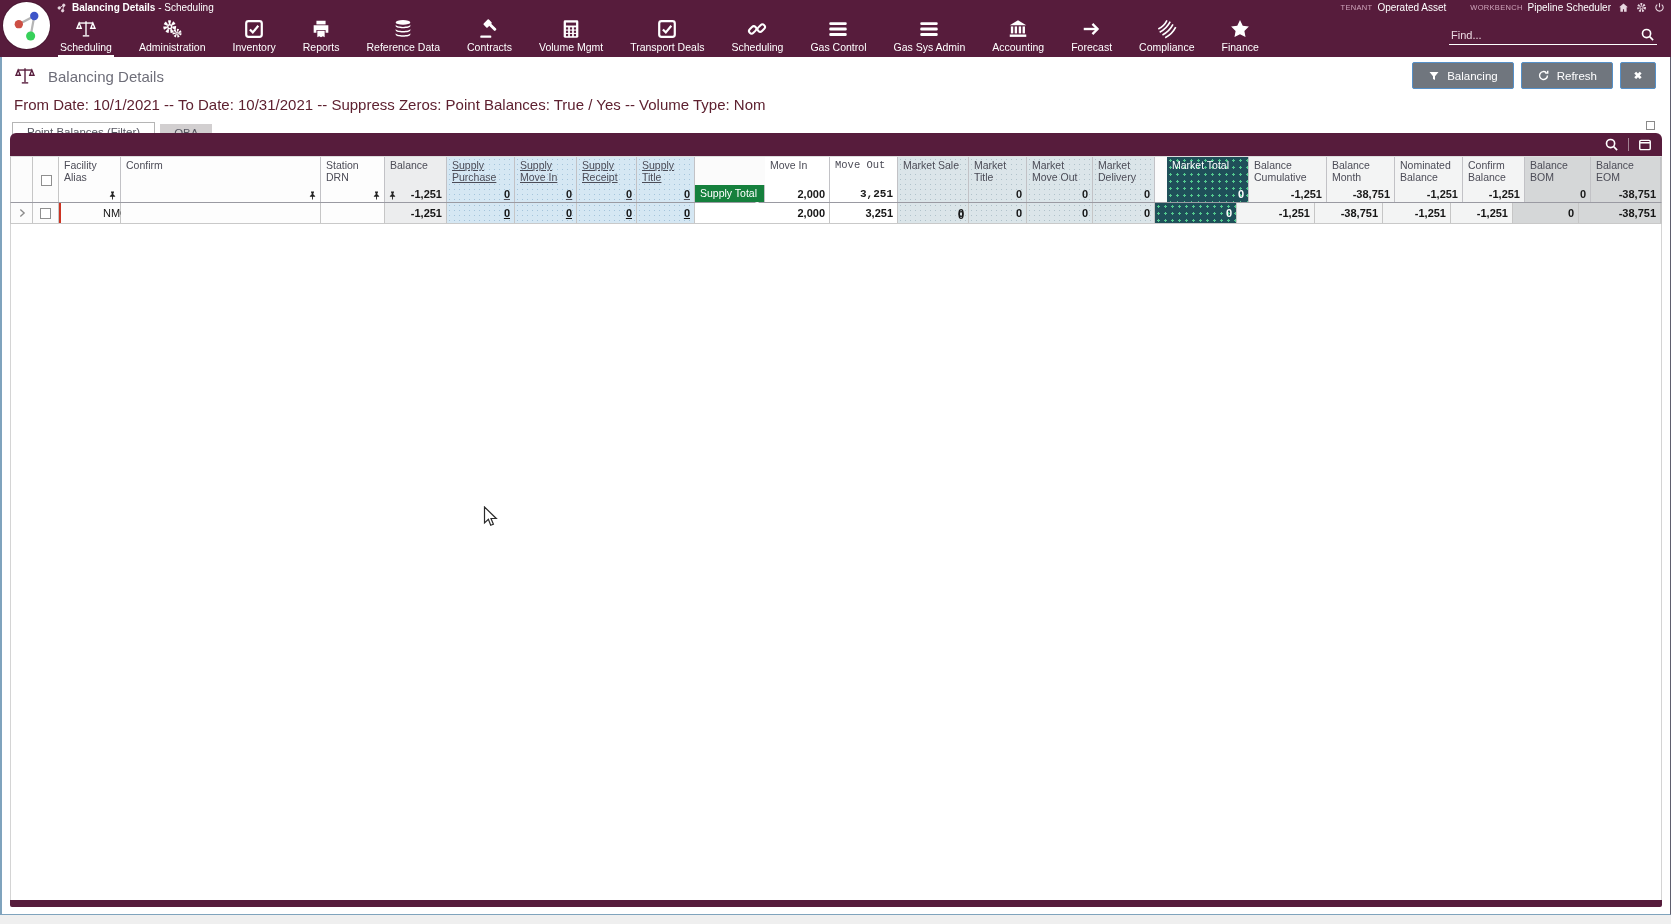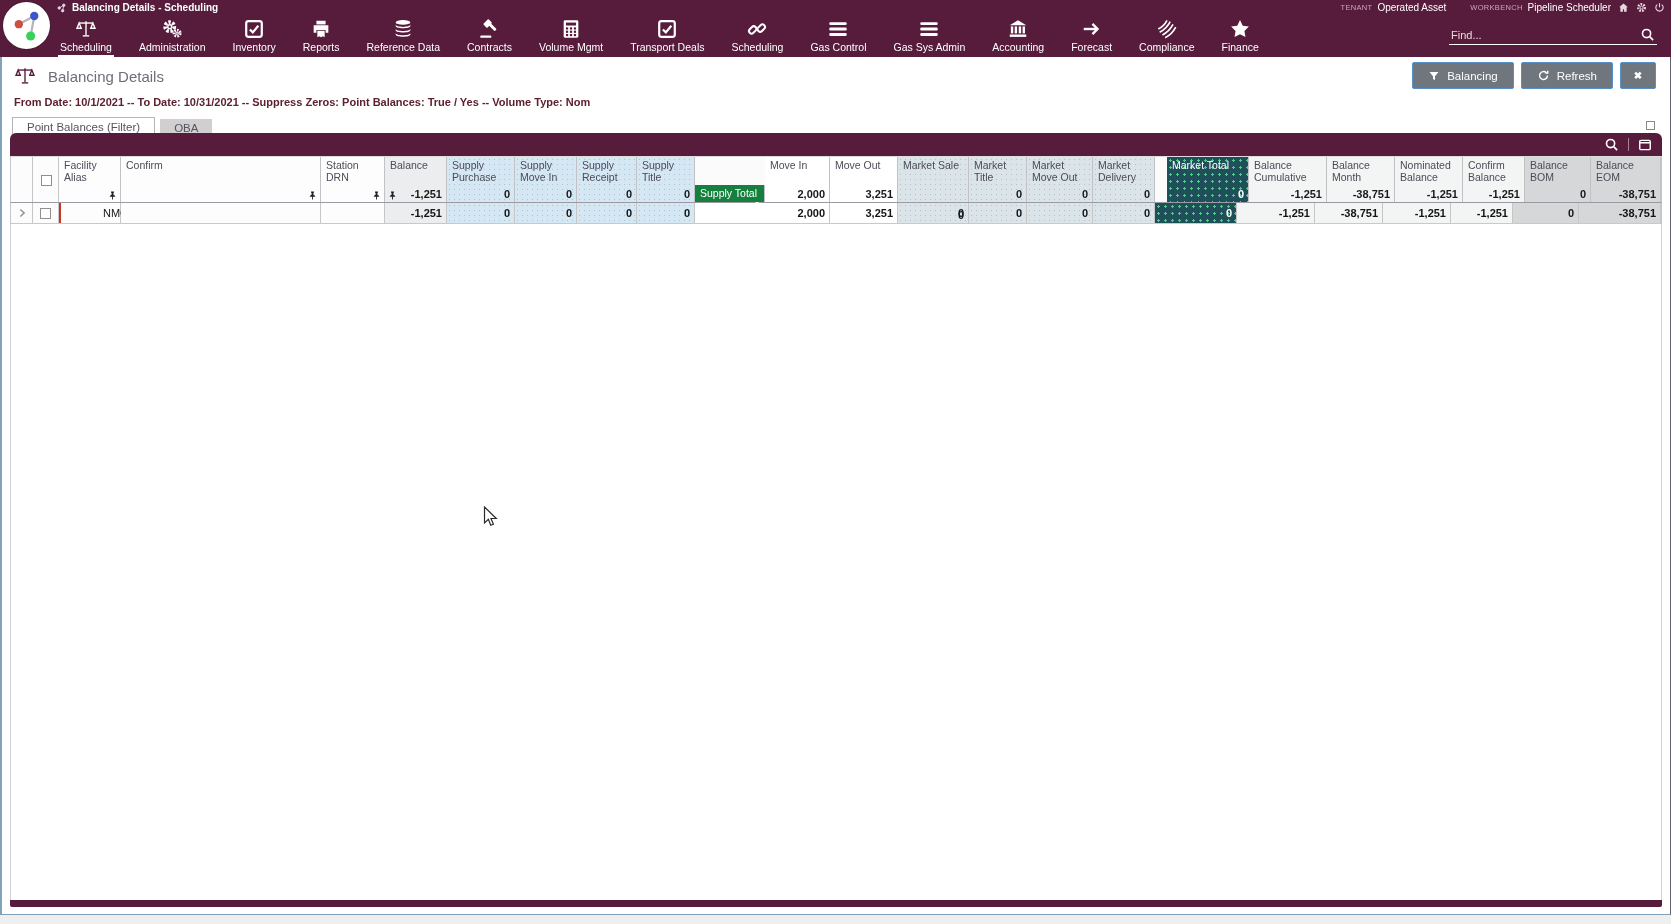--- a/index.html
+++ b/index.html
@@ -3,21 +3,21 @@
 <meta charset="utf-8">
 <style>
   * { margin:0; padding:0; box-sizing:border-box; }
   html,body { width:1671px; height:924px; overflow:hidden; }
   body { position:relative; font-family:"Liberation Sans", sans-serif; background:#fff; }
 
   
   .titlebar { height:14px; background:#571c3c; color:#fff; display:flex; align-items:center;
               padding-left:54px; font-size:10px; gap:5px; }
   .tb-title b { font-weight:bold; }
-  .tb-title span { font-weight:bold; }
+  .tb-title span { font-weight:normal; }
   .tb-right { margin-left:auto; display:flex; align-items:center; gap:5px; margin-right:6px; }
   .tb-label { font-size:7.5px; color:#cfa5bb; letter-spacing:.3px; }
   .tb-value { font-size:10px; }
   .tb-gap { width:14px; }
   .tb-ico { display:inline-flex; align-items:center; color:#e8d7e0; margin-left:2px; }
 
   
   .navbar { height:43px; background:#571c3c; display:flex; align-items:stretch; padding-left:58px; }
   .logo { position:absolute; left:3px; top:2px; width:47px; height:47px; border-radius:50%;
           background:#fff; z-index:20; display:flex; align-items:center; justify-content:center;
@@ -42,21 +42,21 @@
   .page-head { position:relative; padding:8px 0 0 12px; display:flex; align-items:center; gap:12px; }
   .page-scale { color:#571c3c; display:flex; }
   .page-title { font-size:15px; color:#6e6e79; }
   .action-buttons { position:absolute; right:14px; top:5px; display:flex; gap:7px; }
   .btn { background:#70767e; color:#fff; border:1px solid #5590c8; border-radius:2px; height:27px;
          padding:0 15px; font-size:11.5px; display:flex; align-items:center; gap:7px;
          font-family:"Liberation Sans",sans-serif; cursor:default; }
   .btn.sq { width:36px; justify-content:center; padding:0; font-size:10px; font-weight:bold; }
   .btn .b-ico { display:flex; }
 
-  .filter-summary { margin:9px 0 0 12px; font-size:11px; font-weight:bold; color:#5e2130; }
+  .filter-summary { margin:9px 0 0 12px; font-size:15px; font-weight:normal; color:#5e2130; }
 
   .tabbar { margin:8px 0 0 10px; display:flex; gap:5px; align-items:flex-end; height:21px; }
   .tab { font-size:11.5px; color:#55555f; background:#d2cfd0; padding:3px 14px 3px; cursor:default; }
   .tab.active { background:#fff; border:1px solid #b5b5b5; border-bottom:0; padding-bottom:4px; }
 
   .panel-expand { position:absolute; right:15px; top:64px; width:9px; height:9px;
                   border:1px solid #8a8a8a; background:#fff; cursor:default; }
 
   
   .grid { position:absolute; left:8px; right:8px; top:76px; bottom:7px; display:flex; flex-direction:column; }
@@ -90,21 +90,21 @@
   .grid-header .expand-col, .grid-header .check-col { flex-direction:row; }
 
   .grid-body { flex:1; background:#fff; border-left:1px solid #d4d4d4; border-right:1px solid #d4d4d4; }
   .grid-footer { height:7px; background:#571c3c; border-radius:0 0 2px 2px; }
 
   
   .v-plain { background:#fdfdfd; }
   .v-gray  { background:#ecedee; }
   .v-supply { background-color:#d5e7f3;
               background-image:radial-gradient(rgba(125,168,200,.55) .8px, transparent .95px);
-              background-size:5px 5px; }
+              background-size:5px 5px;text-decoration:underline; }
   .v-supply-total { background:#15803d;margin-top:28px; }
   .v-white { background:#fff; }
   .v-market { background-color:#dbe5e9;
               background-image:radial-gradient(rgba(135,160,172,.5) .8px, transparent .95px);
               background-size:5px 5px; }
   .v-market-total { background-color:#1f4f59;
                     background-image:radial-gradient(rgba(92,222,152,.85) 1px, transparent 1.15px);
                     background-size:7px 7px; }
   .v-light { background:#f3f4f4; }
   .v-darkgray { background:#d5d7d8; }
@@ -458,21 +458,21 @@
           <div class="htotal">0</div>
         </div>
         <div class="hcell v-supply-total" style="width: 70px;">
           <div class="hlabel">Supply Total</div>
           <div class="htotal">0</div>
         </div>
         <div class="hcell v-white" style="width: 65px;">
           <div class="hlabel">Move In</div>
           <div class="htotal">2,000</div>
         </div>
-        <div class="hcell v-white" style="width: 68px;">
+        <div class="hcell v-white" style="width: 68px; font-family: Liberation Mono, monospace;">
           <div class="hlabel">Move Out</div>
           <div class="htotal">3,251</div>
         </div>
         <div class="hcell v-market" style="width: 71px; gap: 37px;">
           <div class="hlabel">Market Sale</div>
           <div class="htotal">0</div>
         </div>
         <div class="hcell v-market" style="width: 58px;">
           <div class="hlabel">Market Title</div>
           <div class="htotal">0</div>

